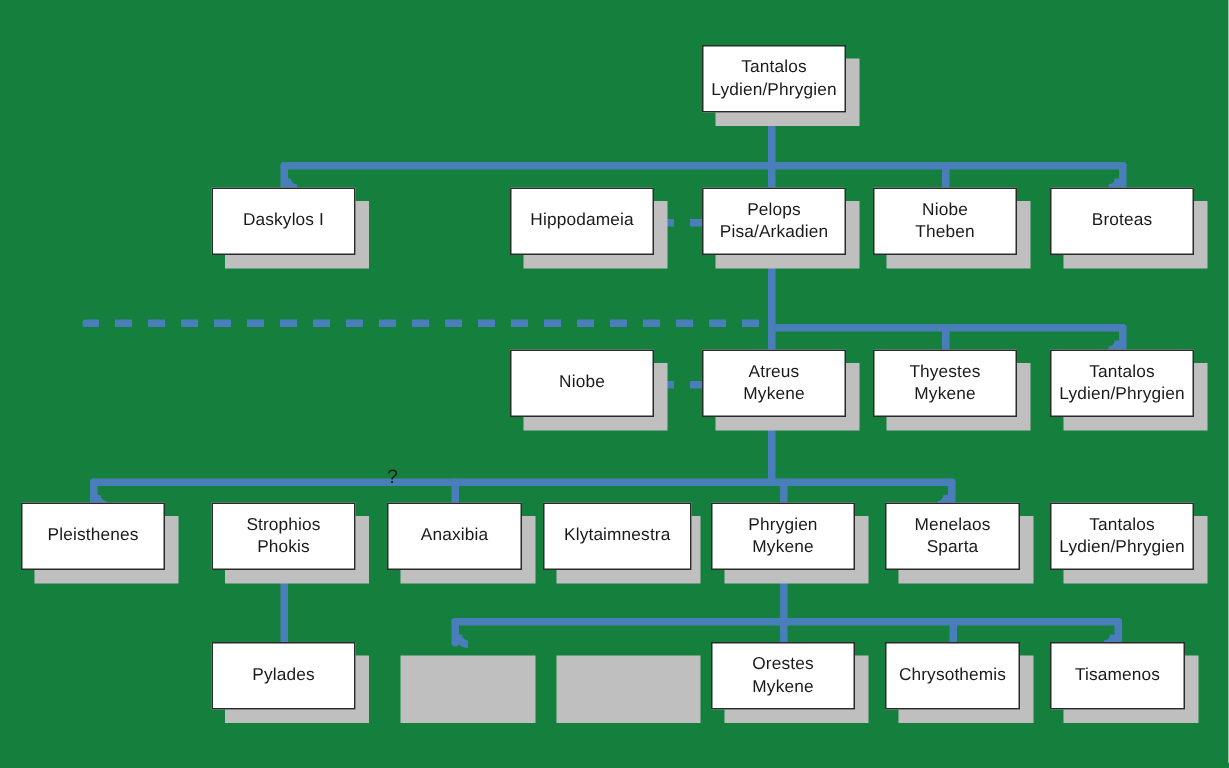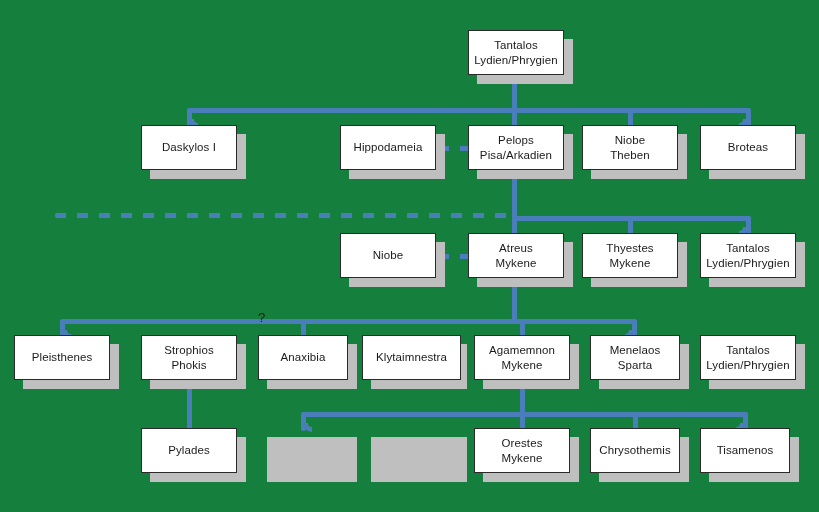--- a/index.html
+++ b/index.html
@@ -156,21 +156,21 @@
       <div class="shadow" style="left: 267px; top: 344px; width: 90px; height: 45px; background: rgb(191, 191, 191);"></div>
       <div class="node" style="left: 258px; top: 335px; width: 90px; height: 45px; border-color: rgb(42, 42, 42); background: rgb(255, 255, 255);">
         <span>Anaxibia</span>
       </div>
       <div class="shadow" style="left: 371px; top: 344px; width: 96px; height: 45px; background: rgb(191, 191, 191);"></div>
       <div class="node" style="left: 362px; top: 335px; width: 99px; height: 45px; border-color: rgb(42, 42, 42); background: rgb(255, 255, 255);">
         <span>Klytaimnestra</span>
       </div>
       <div class="shadow" style="left: 483px; top: 344px; width: 96px; height: 45px; background: rgb(191, 191, 191);"></div>
       <div class="node" style="left: 474px; top: 335px; width: 96px; height: 45px; border-color: rgb(42, 42, 42); background: rgb(255, 255, 255);">
-        <span>Agamemnon</span>
+        <span>Phrygien</span>
         <span class="ln2">Mykene</span>
       </div>
       <div class="shadow" style="left: 599px; top: 344px; width: 90px; height: 45px; background: rgb(191, 191, 191);"></div>
       <div class="node" style="left: 590px; top: 335px; width: 90px; height: 45px; border-color: rgb(42, 42, 42); background: rgb(255, 255, 255);">
         <span>Menelaos</span>
         <span class="ln2">Sparta</span>
       </div>
       <div class="shadow" style="left: 709px; top: 344px; width: 96px; height: 45px; background: rgb(191, 191, 191);"></div>
       <div class="node" style="left: 700px; top: 335px; width: 96px; height: 45px; border-color: rgb(42, 42, 42); background: rgb(255, 255, 255);">
         <span>Tantalos</span>

